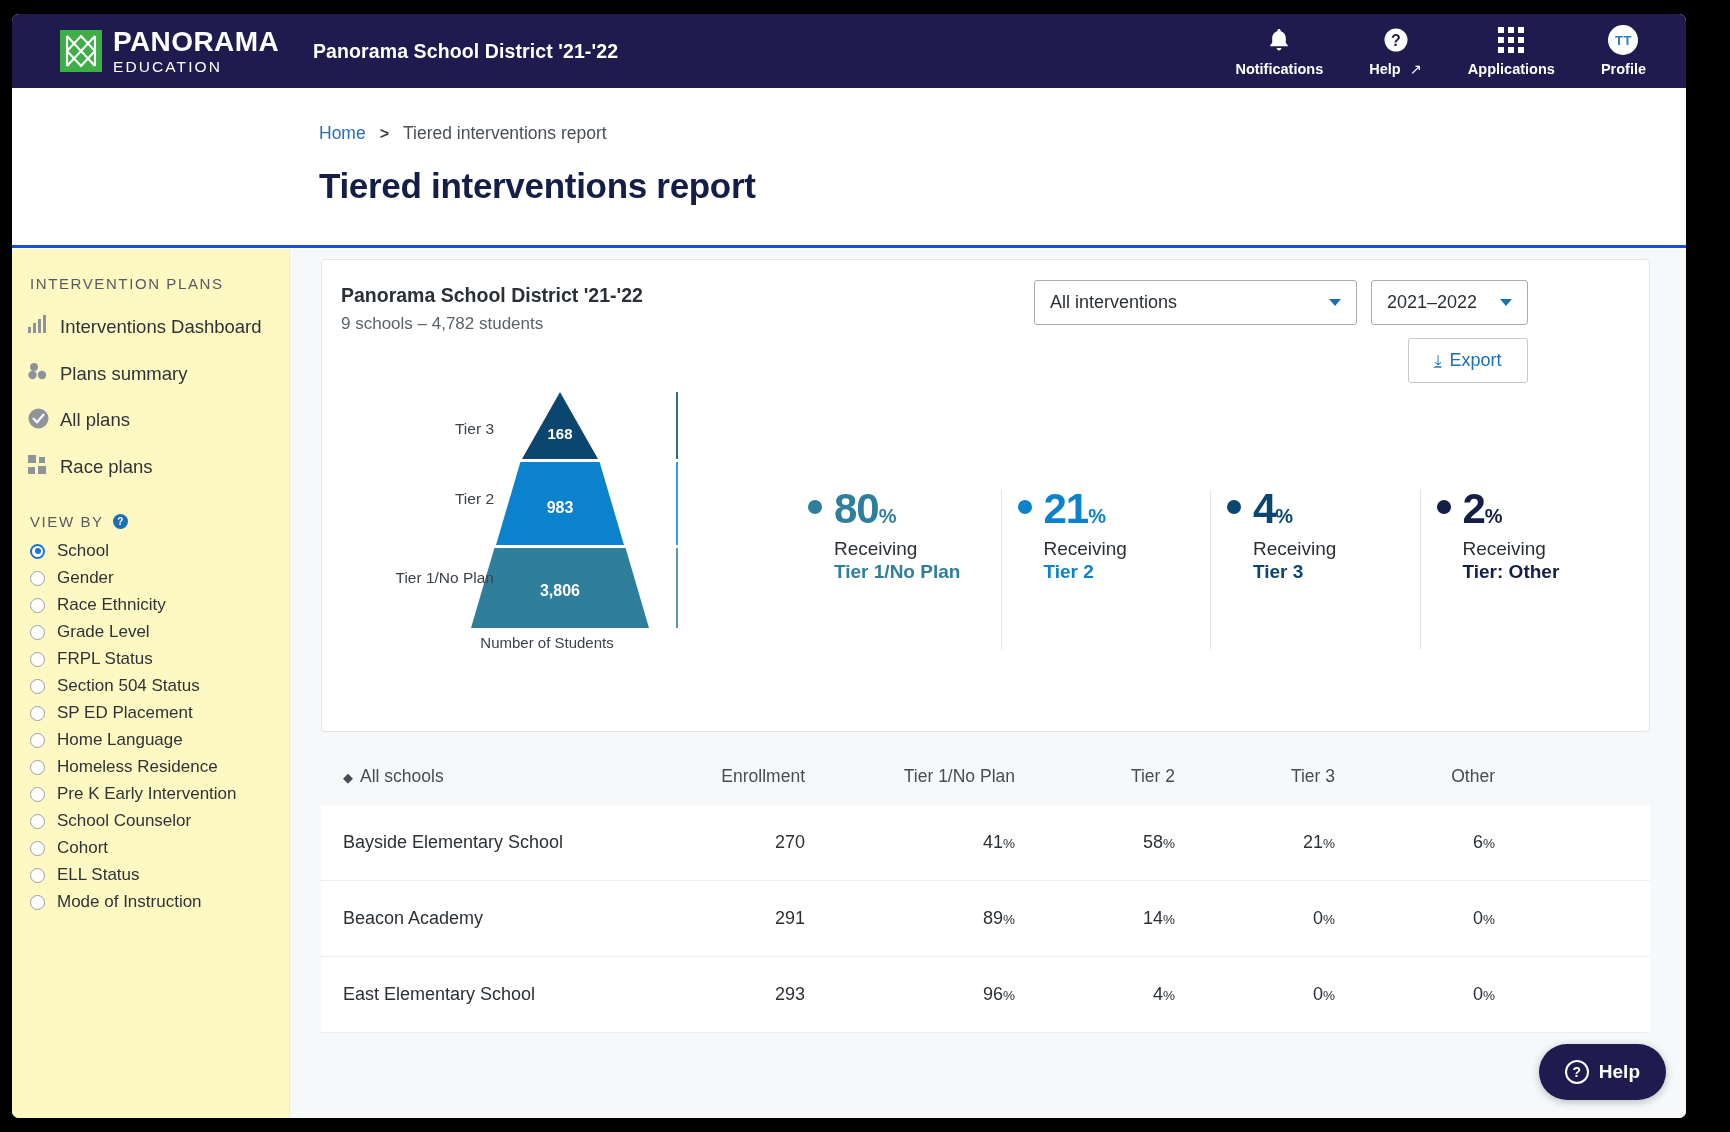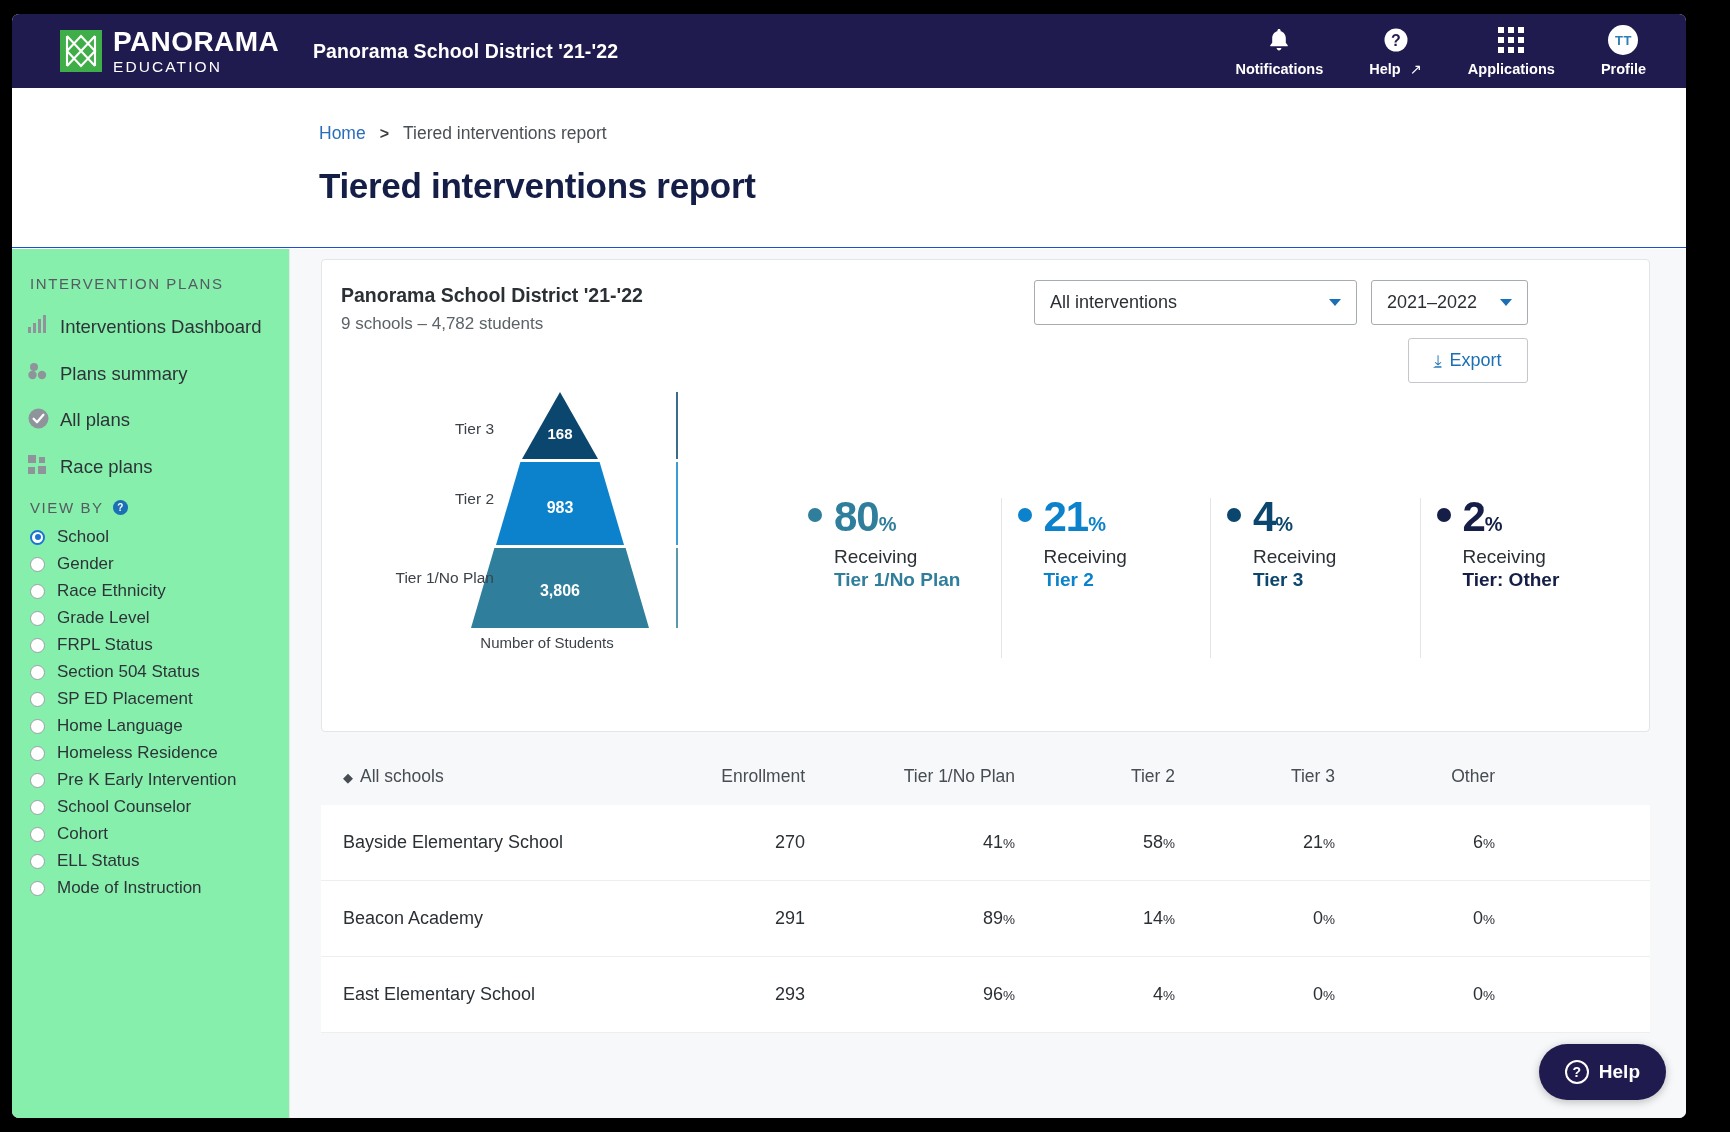--- a/index.html
+++ b/index.html
@@ -50,55 +50,55 @@
   .avatar-circle {
     width: 30px; height: 30px; border-radius: 50%; background: #fff;
     color: #2d7fb8; font-size: 13px; font-weight: bold;
     display: flex; align-items: center; justify-content: center;
     letter-spacing: .5px;
   }
 
   
   .page-header {
     position: absolute; left: 0; top: 74px; width: 100%; height: 160px;
-    background: #fff; border-bottom: 1px solid #1d4ed8;
+    background: #fff; border-bottom: 3px solid #1d4ed8;
   }
   .breadcrumb {
     position: absolute; left: 307px; top: 35px;
     font-size: 17.5px; display: flex; align-items: center;
   }
   .breadcrumb .crumb-link { color: #2a6ebb; cursor: pointer; }
   .breadcrumb .crumb-sep { margin: 0 14px; color: #3c4043; font-weight: bold; font-size: 16px; }
   .breadcrumb .crumb-cur { color: #4a4f55; }
   .page-title {
     position: absolute; left: 307px; top: 78px;
     font-size: 35px; font-weight: bold; color: #141e46; letter-spacing: -0.3px;
   }
 
   
   .sidebar {
     position: absolute; left: 0; top: 235px;
-    width: 278px; bottom: 0; background: #86efac;
+    width: 278px; bottom: 0; background: #fef9c3;
     border-right: 1px solid #e6e8ea; padding-top: 26px;
   }
   .side-head {
     font-size: 15px; letter-spacing: 1.6px; color: #555b61;
     padding-left: 18px; margin-bottom: 12px;
   }
   .side-item {
     display: flex; align-items: flex-start;
     padding: 9px 0 9px 16px; cursor: pointer;
     font-size: 18.5px; color: #2e3338;
   }
   .side-item .sico { width: 32px; flex: none; padding-top: 2px; }
   .side-item.active { color: #1a6fb5; }
   .side-item .stext { line-height: 1.55; }
   .viewby-head {
     font-size: 15px; letter-spacing: 1.6px; color: #555b61;
-    padding-left: 18px; margin-top: 8px; margin-bottom: 8px;
+    padding-left: 18px; margin-top: 22px; margin-bottom: 8px;
     display: flex; align-items: center;
   }
   .q-badge {
     width: 15px; height: 15px; border-radius: 50%; background: #1a6fb5;
     color: #fff; font-size: 10px; font-weight: bold;
     display: inline-flex; align-items: center; justify-content: center;
     margin-left: 9px; letter-spacing: 0;
   }
   .radio-row {
     display: flex; align-items: center;
@@ -148,21 +148,21 @@
 
   
   .pyramid-wrap { position: absolute; left: 10px; top: 122px; width: 430px; height: 290px; }
   .pyr-label { position: absolute; font-size: 15.5px; color: #3c4248; text-align: right; white-space: nowrap; }
   .pyr-axis-label {
     position: absolute; left: 0; right: 0; top: 252px;
     text-align: center; font-size: 15px; color: #3c4248;
   }
 
   
-  .stats { position: absolute; left: 470px; top: 230px; right: 20px; height: 160px; display: flex; margin-top: 8px; }
+  .stats { position: absolute; left: 470px; top: 230px; right: 20px; height: 160px; display: flex; }
   .stat {
     flex: 1; position: relative; padding-left: 42px; padding-right: 10px;
   }
   .stat + .stat { border-left: 1px solid #e3e5e8; }
   .stat .dot {
     position: absolute; left: 16px; top: 10px; width: 14px; height: 14px; border-radius: 50%;
   }
   .stat .big { font-size: 42px; font-weight: bold; line-height: 0.92; letter-spacing: -1px; }
   .stat .pct { font-size: 20px; font-weight: bold; }
   .stat .recv { font-size: 19px; color: #2b3035; margin-top: 9px; }

